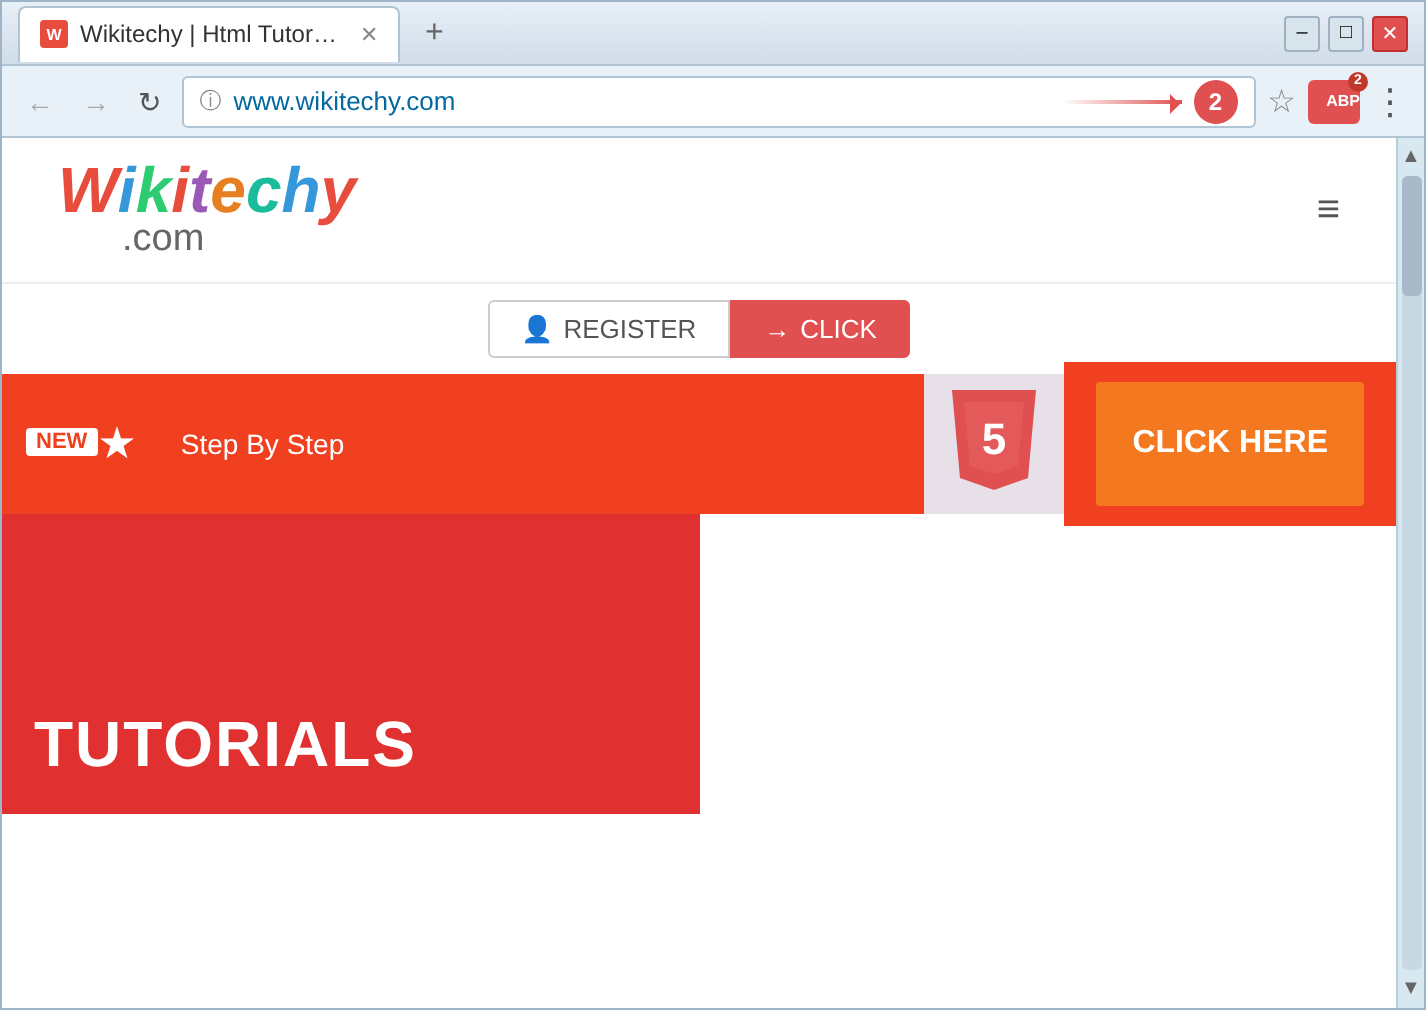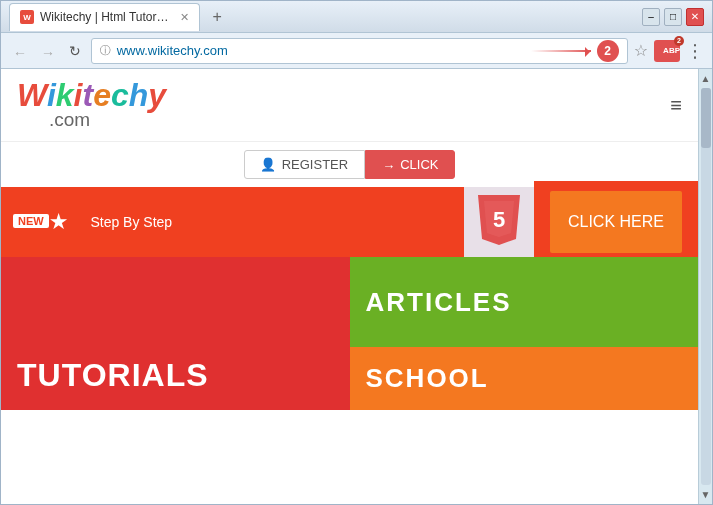--- a/index.html
+++ b/index.html
@@ -131,21 +131,21 @@
       flex-direction: column;
       align-items: center;
       padding: 2px 0;
     }
     .scroll-arrow { font-size: 10px; color: #666; cursor: pointer; padding: 2px; }
     .scroll-track { flex: 1; width: 10px; background: #c8d8e4; border-radius: 3px; margin: 2px 0; position: relative; }
     .scroll-thumb { width: 10px; height: 60px; background: #a8b8c8; border-radius: 3px; position: absolute; top: 0; }
 
     
     .site-header {
-      padding: 10px 16px;
+      padding: 10px 28px;
       background: white;
       display: flex;
       align-items: center;
       justify-content: space-between;
       border-bottom: 1px solid #eee;
     }
     .logo-wrap { display: flex; flex-direction: column; }
     .logo-text {
       font-size: 32px;
       font-weight: bold;
@@ -238,21 +238,21 @@
       display: flex; align-items: center;
       min-width: 140px;
       justify-content: center;
     }
     .click-here-btn {
       background: #f47820;
       color: white;
       border: none;
       padding: 22px 18px;
       font-size: 16px;
-      font-weight: normal;
+      font-weight: bold;
       cursor: pointer;
       border-radius: 2px;
     }
 
     
     .site-grid {
       display: grid;
       grid-template-columns: 1fr 1fr;
       gap: 0;
     }
@@ -380,28 +380,20 @@
         </div>
         <div class="banner-click">
           <button class="click-here-btn">CLICK HERE</button>
         </div>
       </div>
 
       <div class="site-grid">
         <div class="grid-tutorials">
           <span class="grid-tutorials-label">TUTORIALS</span>
         </div>
-        <div class="grid-right">
-          <div class="grid-articles">
-            <span class="grid-articles-label">ARTICLES</span>
-          </div>
-          <div class="grid-school">
-            <span class="grid-school-label">SCHOOL</span>
-          </div>
-        </div>
       </div>
 
     </div>
 
     <div class="scrollbar">
       <span class="scroll-arrow">▲</span>
       <div class="scroll-track">
         <div class="scroll-thumb"></div>
       </div>
       <span class="scroll-arrow">▼</span>

